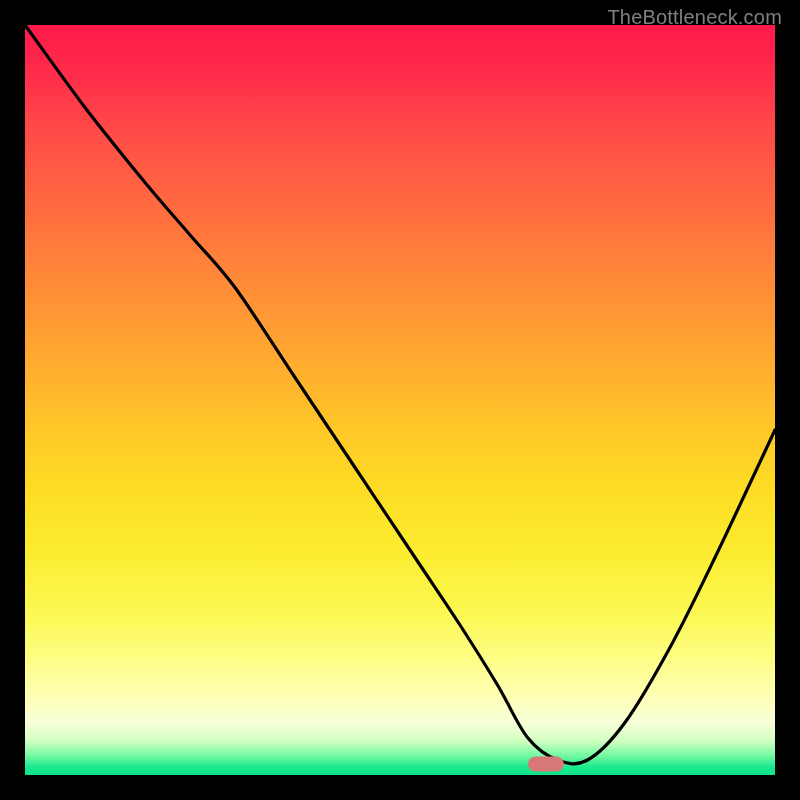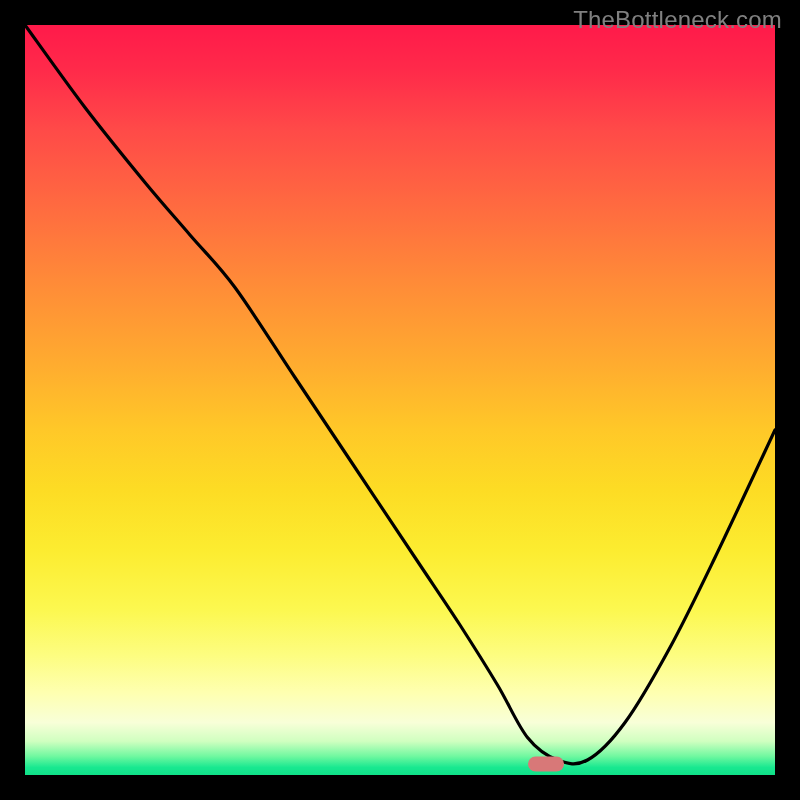--- a/index.html
+++ b/index.html
@@ -9,21 +9,21 @@
     height: 800px;
     background: #000;
     position: relative;
     font-family: Arial, sans-serif;
   }
   .watermark {
     position: absolute;
     top: 6px;
     right: 18px;
     color: #808080;
-    font-size: 24px;
+    font-size: 20px;
     font-weight: 500;
     z-index: 10;
     letter-spacing: 0.2px;
   }
   .plot-area {
     position: absolute;
     left: 25px;
     top: 25px;
     width: 750px;
     height: 750px;

